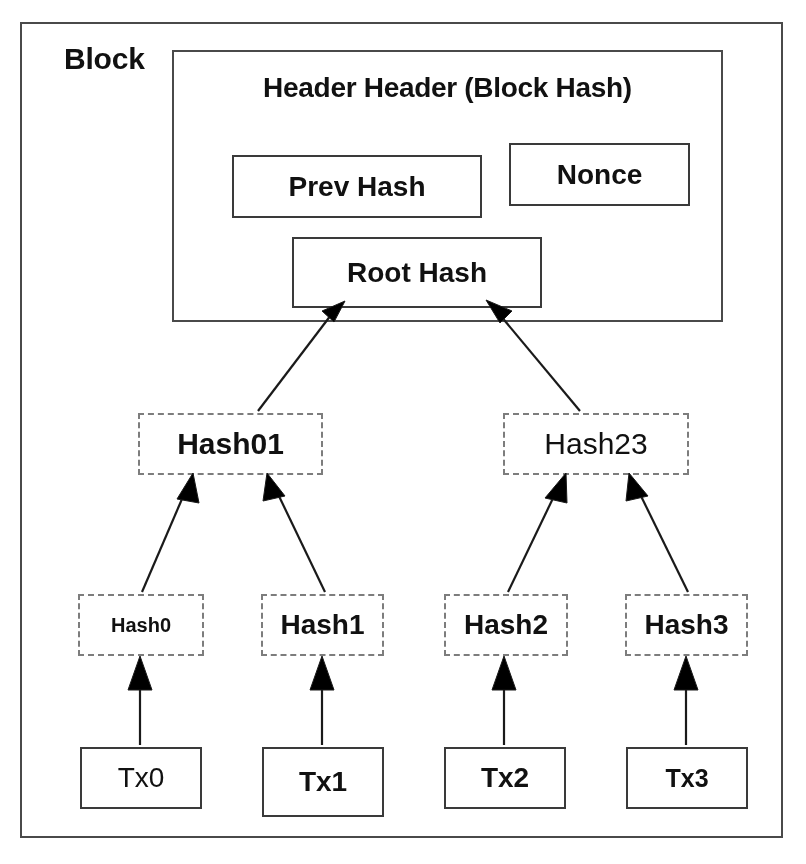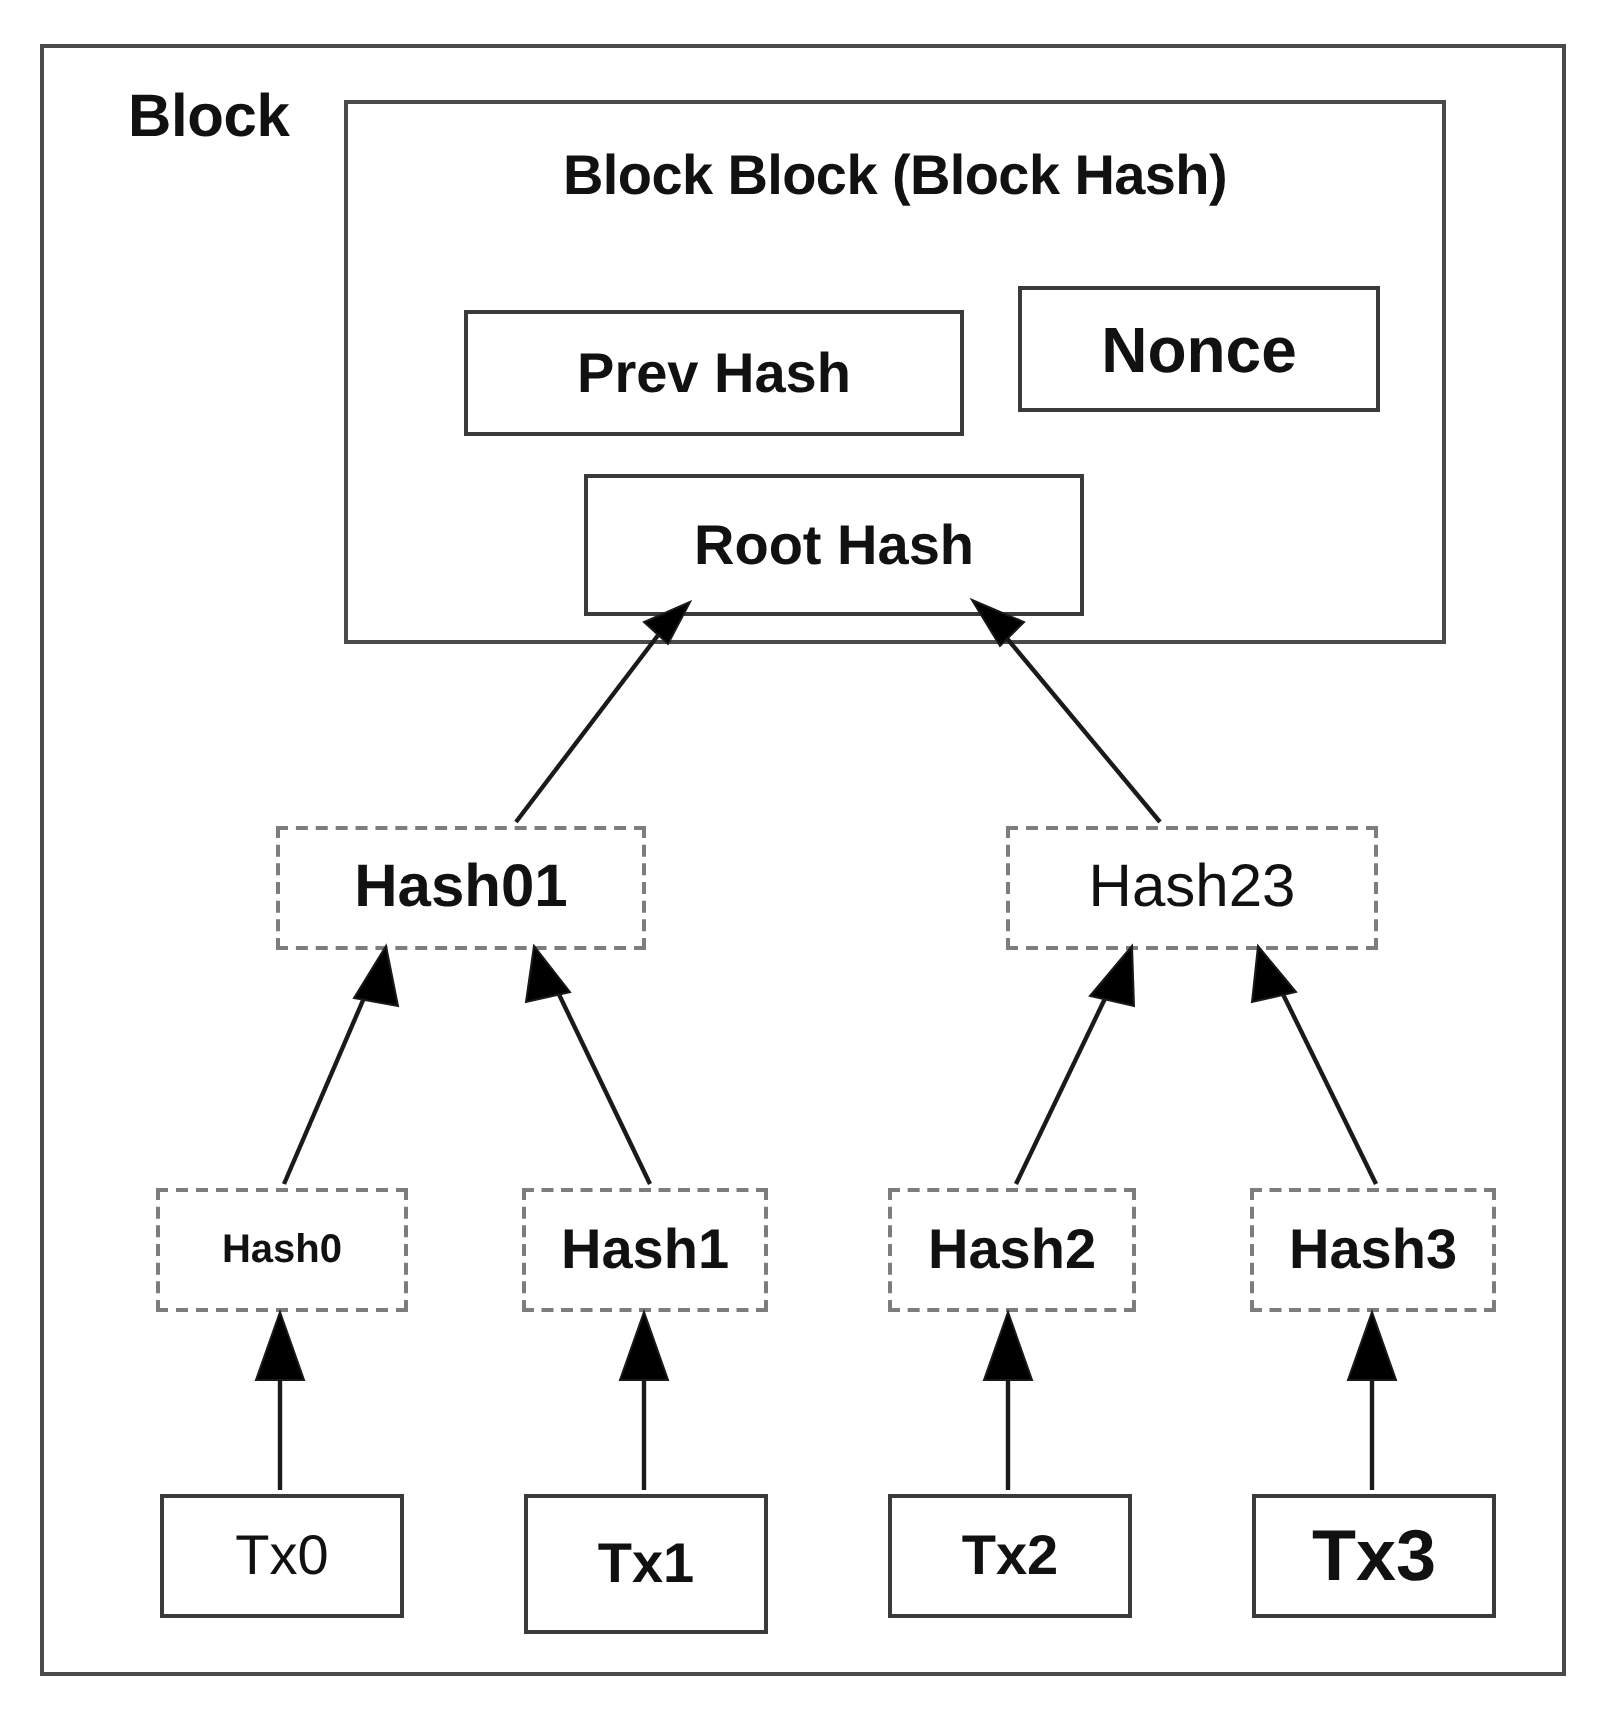--- a/index.html
+++ b/index.html
@@ -84,47 +84,47 @@
     top: 72px;
     width: 551px;
     text-align: center;
     font-size: 28px;
     font-weight: bold;
     color: #111111;
     letter-spacing: -0.3px;
   }
 
   #prev-hash-box { left: 232px; top: 143px; width: 250px; height: 63px; font-size: 28px; font-weight: bold; margin-top: 12px; }
-  #nonce-box     { left: 509px; top: 143px; width: 181px; height: 63px; font-size: 32px; font-weight: bold; }
+  #nonce-box     { left: 509px; top: 143px; width: 181px; height: 63px; font-size: 28px; font-weight: bold; }
   #root-hash-box { left: 292px; top: 237px; width: 250px; height: 71px; font-size: 28px; font-weight: bold; }
 
   #hash01-box { left: 138px; top: 413px; width: 185px; height: 62px; font-size: 30px; font-weight: bold; }
   #hash23-box { left: 503px; top: 413px; width: 186px; height: 62px; font-size: 30px; font-weight: normal; }
 
   #hash0-box { left:  78px; top: 594px; width: 126px; height: 62px; font-size: 20px; font-weight: bold; }
   #hash1-box { left: 261px; top: 594px; width: 123px; height: 62px; font-size: 28px; font-weight: bold; }
   #hash2-box { left: 444px; top: 594px; width: 124px; height: 62px; font-size: 28px; font-weight: bold; }
   #hash3-box { left: 625px; top: 594px; width: 123px; height: 62px; font-size: 28px; font-weight: bold; }
 
   #tx0-box { left:  80px; top: 747px; width: 122px; height: 62px; font-size: 28px; font-weight: normal; }
   #tx1-box { left: 262px; top: 747px; width: 122px; height: 70px; font-size: 28px; font-weight: bold; }
   #tx2-box { left: 444px; top: 747px; width: 122px; height: 62px; font-size: 28px; font-weight: bold; }
-  #tx3-box { left: 626px; top: 747px; width: 122px; height: 62px; font-size: 36px; font-weight: bold; }
+  #tx3-box { left: 626px; top: 747px; width: 122px; height: 62px; font-size: 25px; font-weight: bold; }
 </style>
 </head>
 <body>
 
 <div id="canvas">
 
   <div class="box" id="block-outer"></div>
 
   <div id="block-label">Block</div>
 
   <div class="box" id="block-header"></div>
-  <div id="header-title">Block Block (Block Hash)</div>
+  <div id="header-title">Header Header (Block Hash)</div>
 
   <div class="box solid" id="prev-hash-box">Prev Hash</div>
   <div class="box solid" id="nonce-box">Nonce</div>
   <div class="box solid" id="root-hash-box">Root Hash</div>
 
   <div class="box dashed" id="hash01-box">Hash01</div>
   <div class="box dashed" id="hash23-box">Hash23</div>
 
   <div class="box dashed" id="hash0-box">Hash0</div>
   <div class="box dashed" id="hash1-box">Hash1</div>

